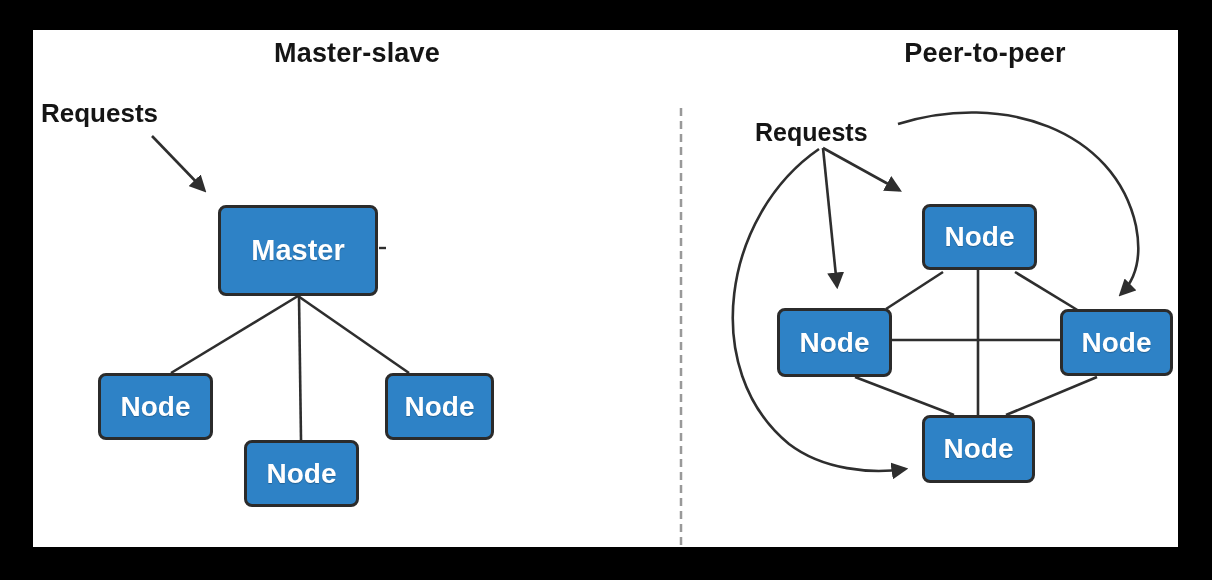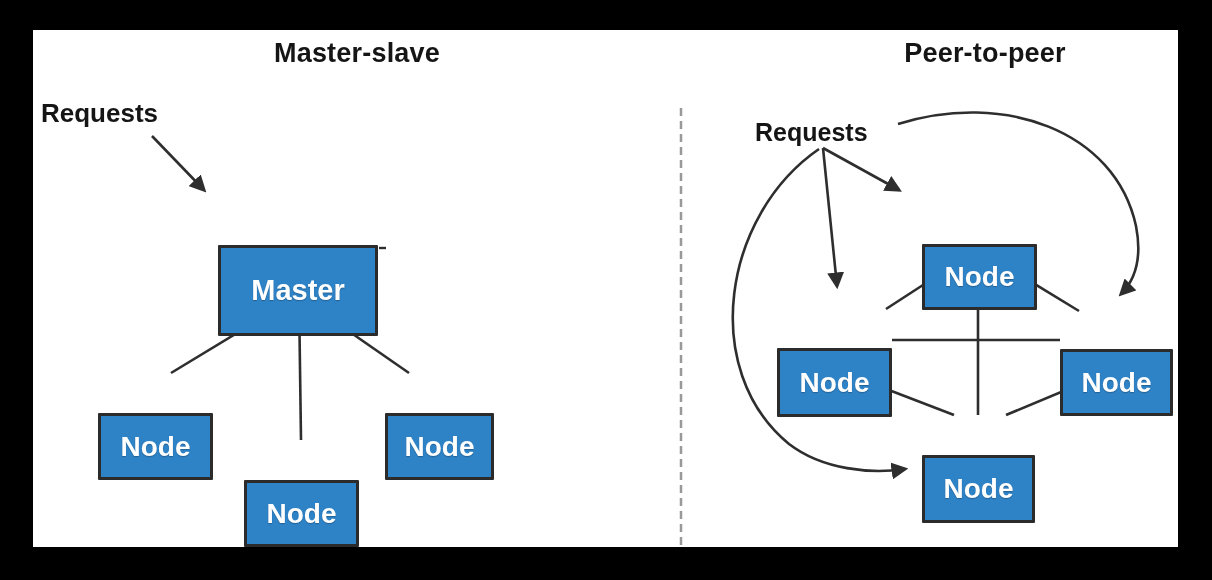--- a/index.html
+++ b/index.html
@@ -29,26 +29,25 @@
   .requests-label{
     position:absolute;
     font-size:26px;font-weight:600;color:#151515;
   }
   .req-left{left:8px;top:68px;}
   .req-right{left:722px;top:88px;font-size:25px;}
   .box{
     position:absolute;
     background:#2e82c6;
     border:3px solid #2b2b2b;
-    border-radius:1px;
+    border-radius:8px;
     display:flex;align-items:center;justify-content:center;
     color:#ffffff;font-weight:bold;font-size:28px;
     text-shadow:0 1px 1px rgba(0,0,0,0.25);
     box-sizing:border-box;
-    margin-top:40px;
   }
   .master-box{left:185px;top:175px;width:160px;height:91px;font-size:29px;}
   .ms-node-l{left:65px; top:343px;width:115px;height:67px;}
   .ms-node-m{left:211px;top:410px;width:115px;height:67px;}
   .ms-node-r{left:352px;top:343px;width:109px;height:67px;}
   .p2p-node-top{left:889px; top:174px;width:115px;height:66px;}
   .p2p-node-left{left:744px; top:278px;width:115px;height:69px;}
   .p2p-node-right{left:1027px;top:279px;width:113px;height:67px;}
   .p2p-node-bottom{left:889px;top:385px;width:113px;height:68px;}
 </style>

